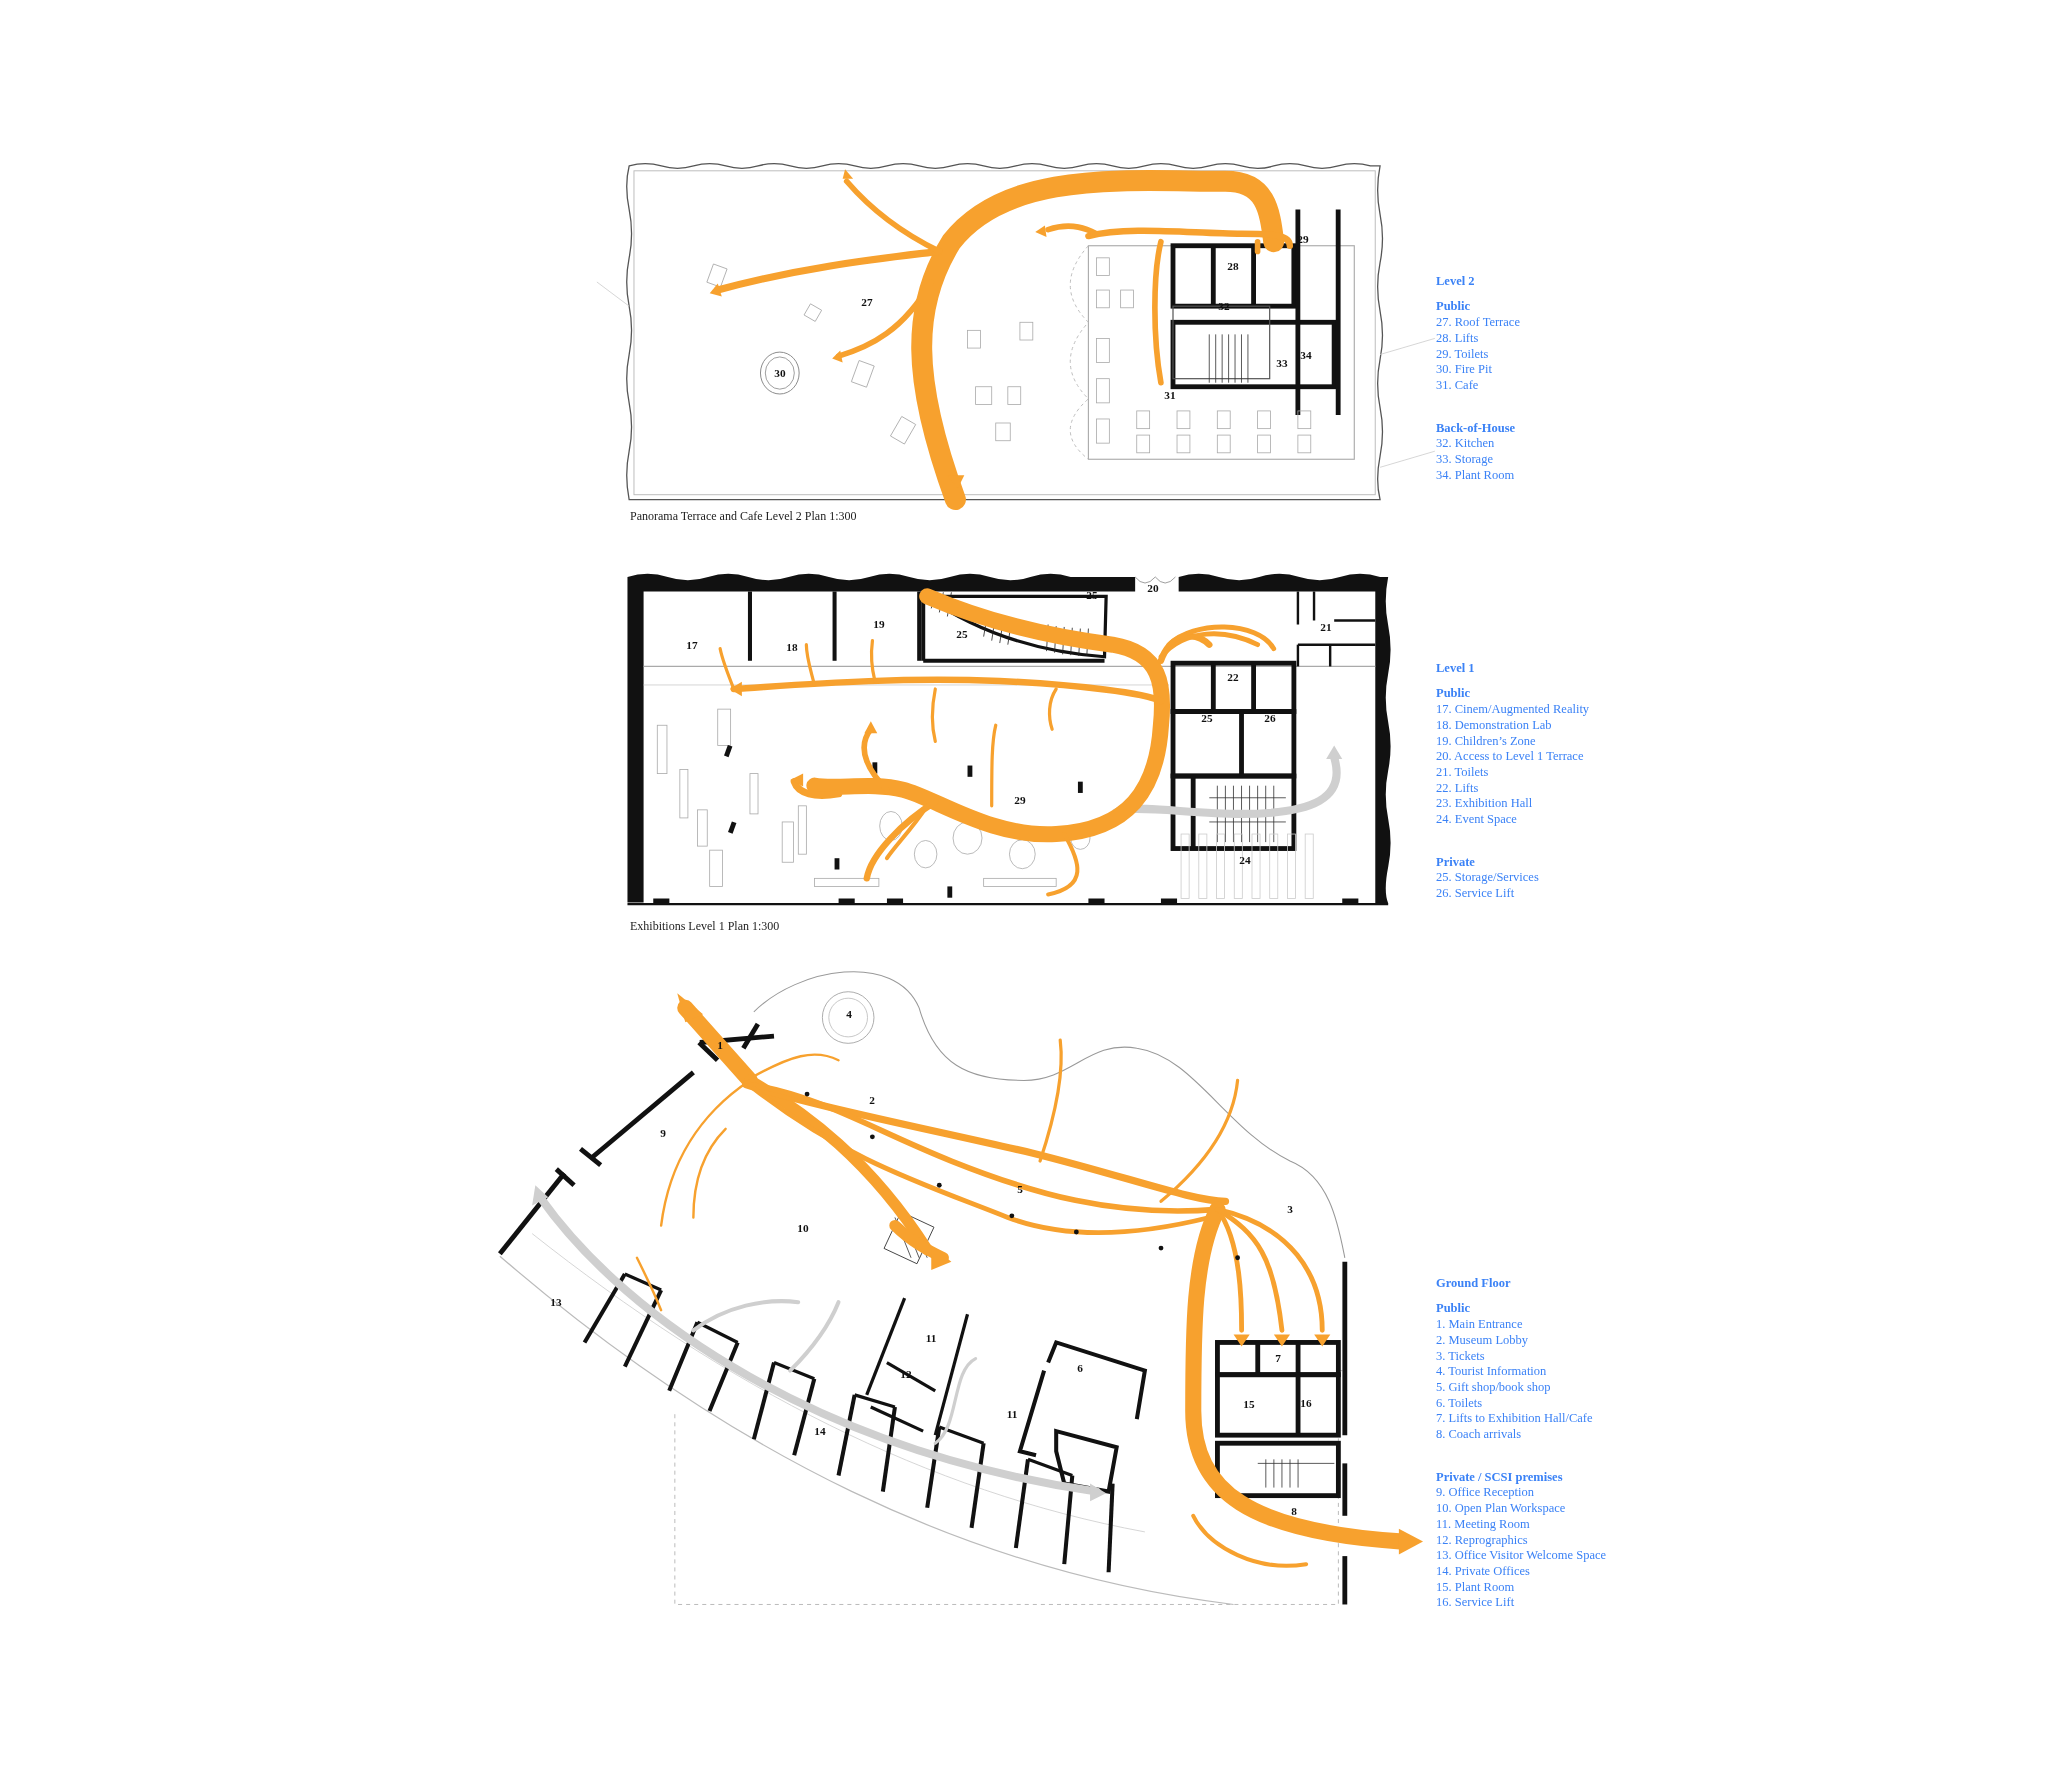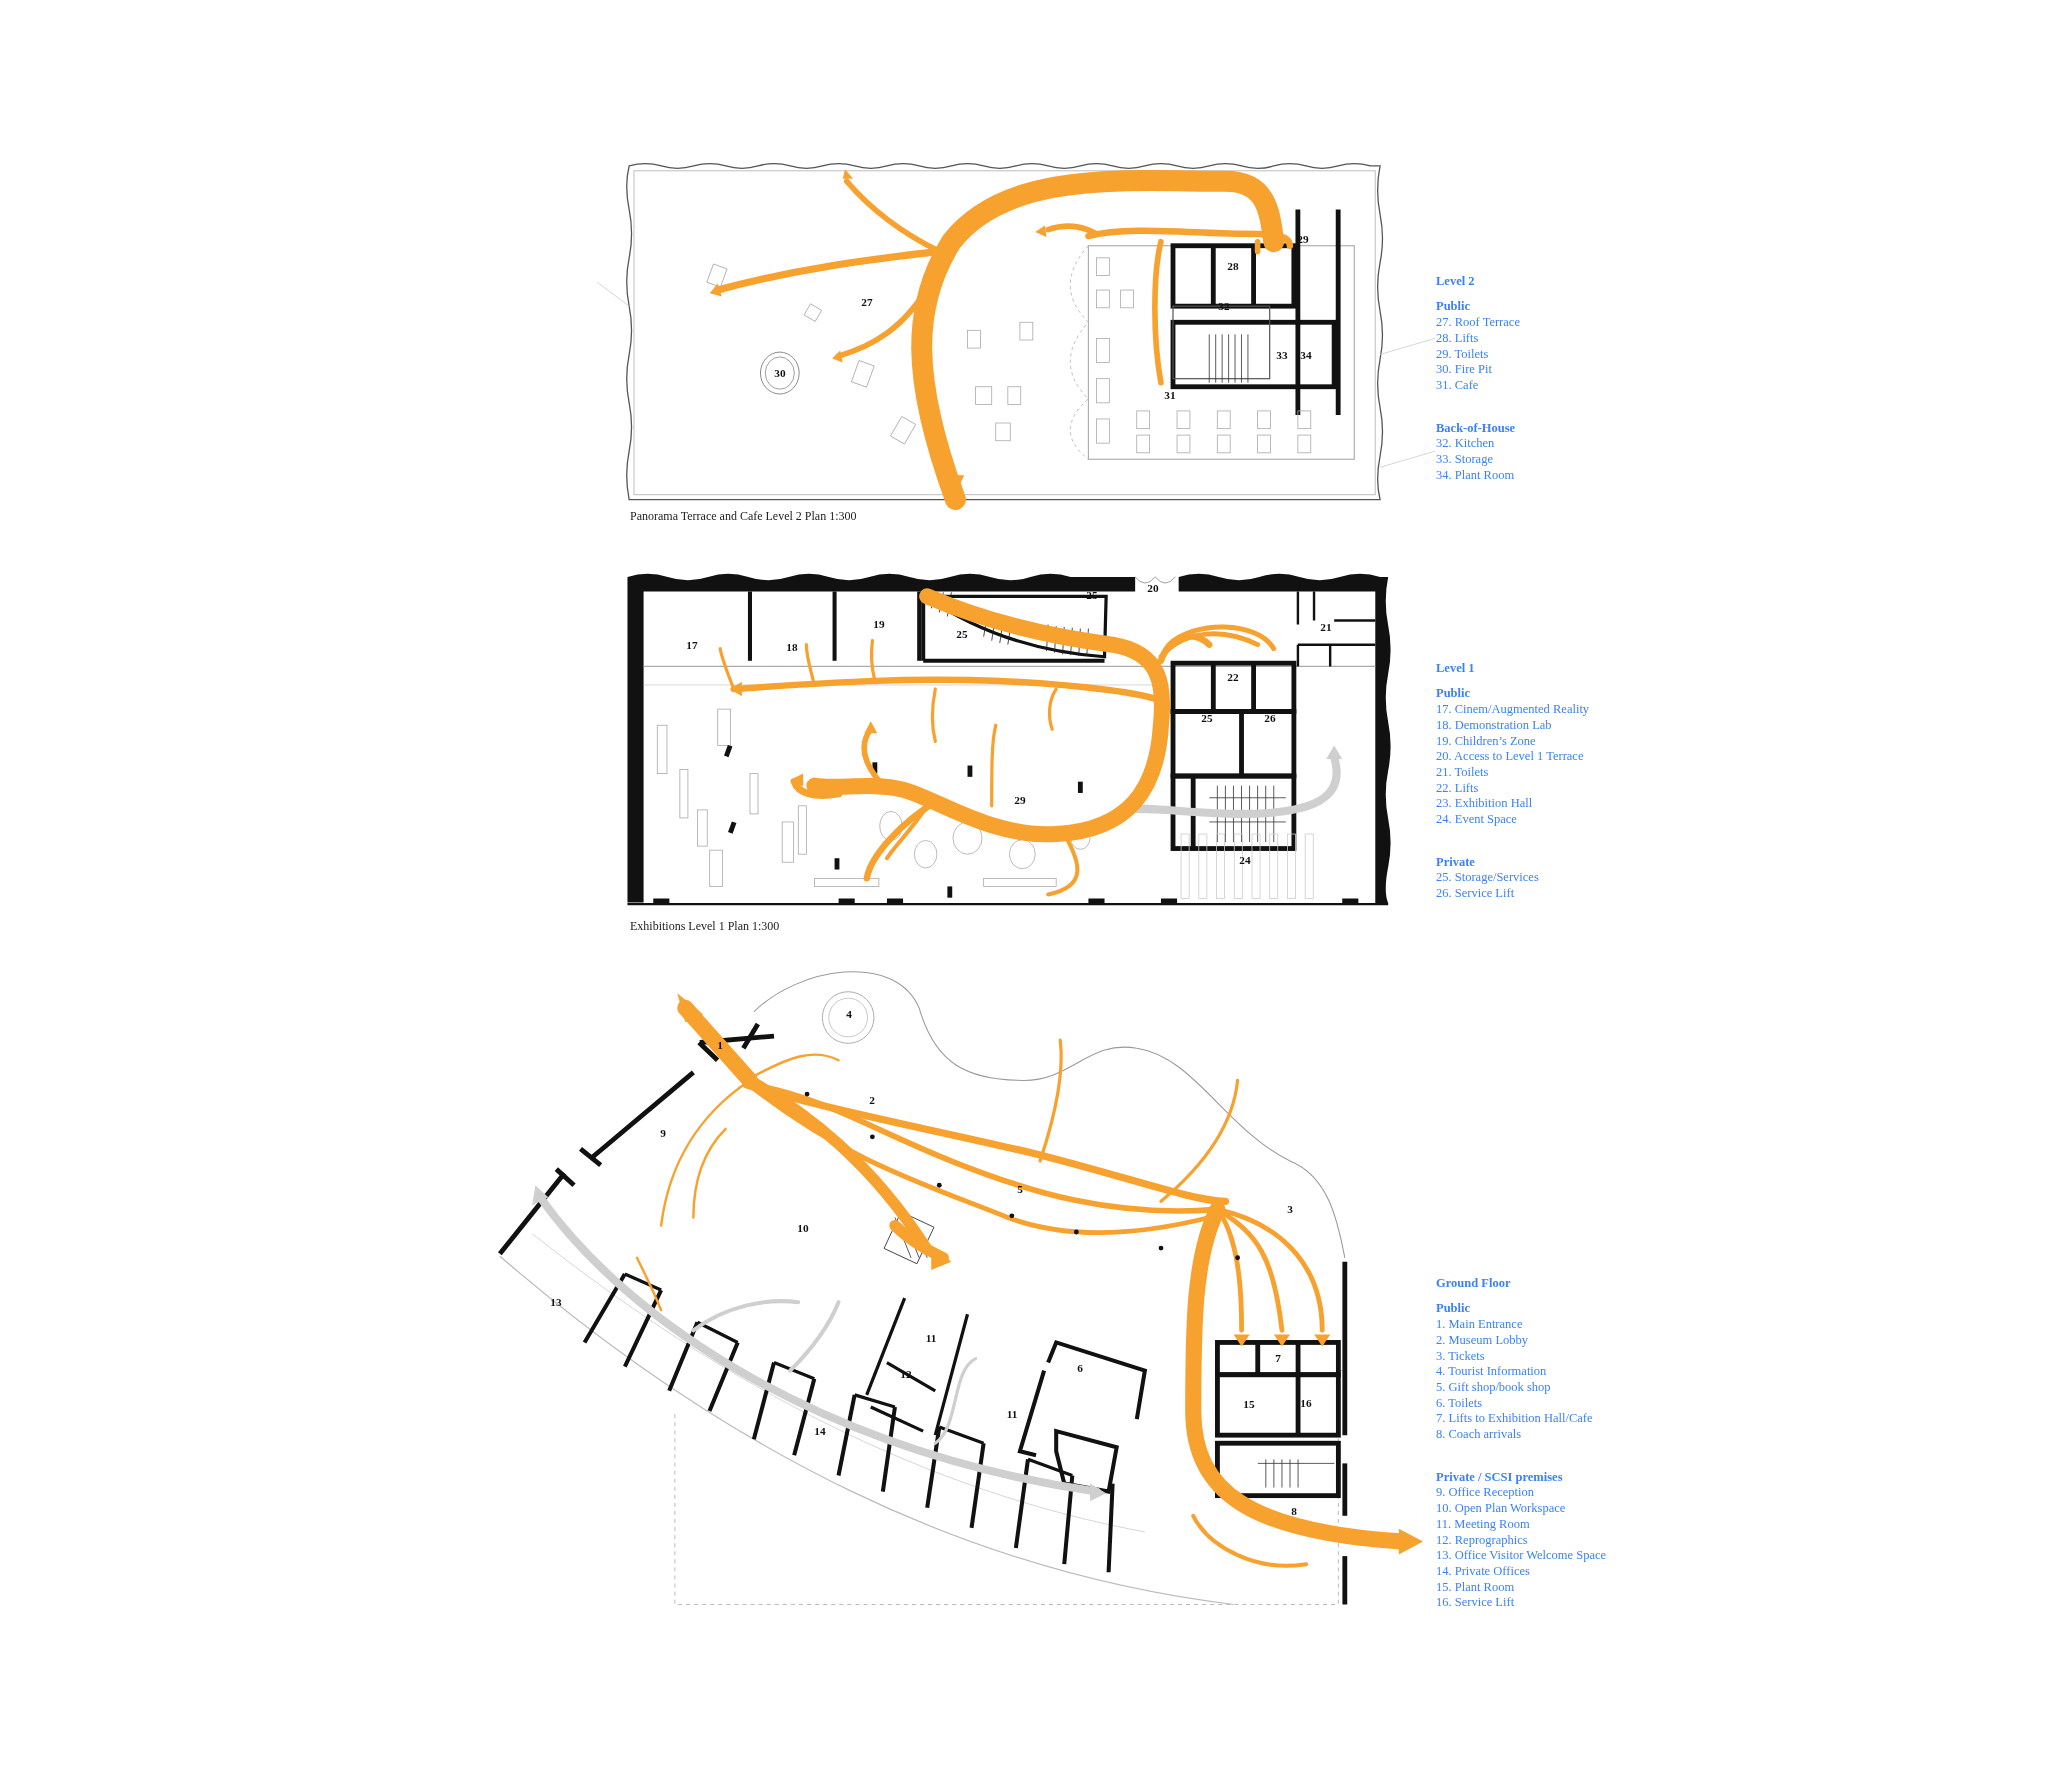--- a/index.html
+++ b/index.html
@@ -97,21 +97,21 @@
       <polygon points="1042,435 1032,445 1045,450"></polygon>
       <polygon points="1296,280 1284,288 1298,294"></polygon>
     </g>
   </svg>
   <span class="room-label" style="left:867px;top:302px;">27</span>
   <span class="room-label" style="left:1233px;top:266px;">28</span>
   <span class="room-label" style="left:1303px;top:239px;">29</span>
   <span class="room-label" style="left:780px;top:373px;">30</span>
   <span class="room-label" style="left:1170px;top:395px;">31</span>
   <span class="room-label" style="left:1224px;top:306px;">32</span>
-  <span class="room-label" style="left:1282px;top:355px;">33</span>
+  <span class="room-label" style="left:1282px;top:363px;">33</span>
   <span class="room-label" style="left:1306px;top:355px;">34</span>
 </div>
 <div class="caption" style="left:630px;top:509px;">Panorama Terrace and Cafe Level 2 Plan 1:300</div>
 
 <div class="plan" style="left:0;top:0;width:2064px;height:967px;">
   <svg width="2064" height="967" viewBox="0 0 2560 1200">
 
     <path d="M778,716 q25,-8 50,0 t50,0 t50,0 t50,0 t50,0 t50,0 t50,0 t50,0 t50,0 t50,0 t50,0 L1408,716 L1408,734 L798,734 L798,1120 L778,1120 Z" fill="#111"></path>
     <path d="M1462,716 q25,-8 50,0 t50,0 t50,0 t50,0 t50,0 L1722,716 q-6,30 0,60 t0,60 t0,60 t0,60 t0,60 t0,60 t0,45 L1706,1121 L1706,734 L1462,734 Z" fill="#111"></path>
     <line x1="778" y1="1122" x2="1722" y2="1122" stroke="#111" stroke-width="3"></line>

